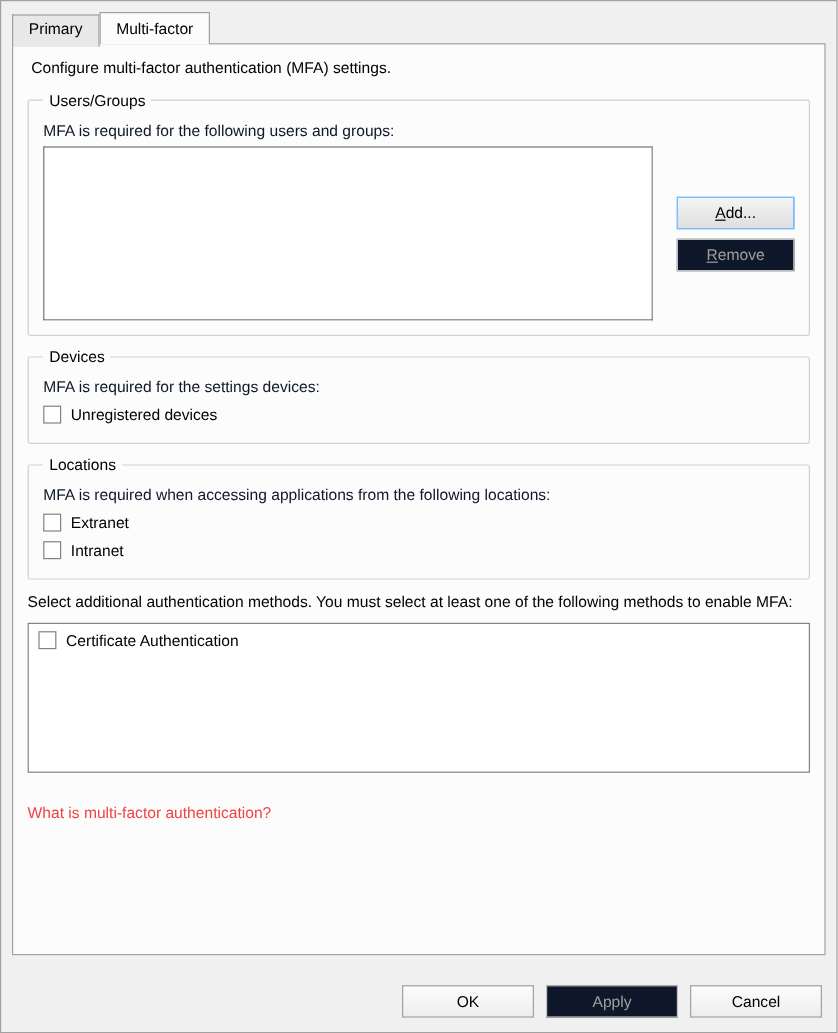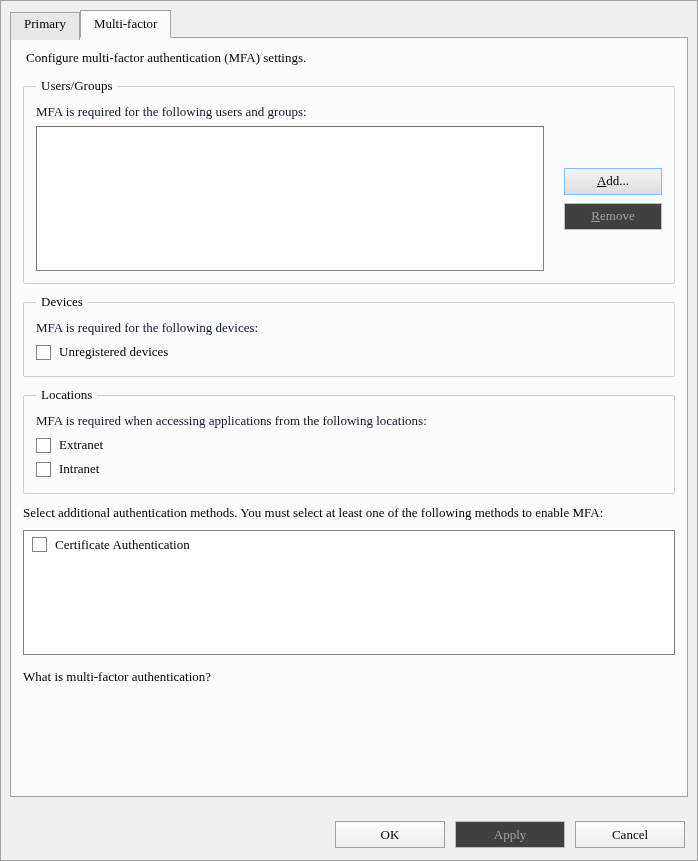--- a/index.html
+++ b/index.html
@@ -1,19 +1,19 @@
 <!DOCTYPE html>
 <html><head>
   <meta charset="utf-8">
   <style>
     * {
       box-sizing: border-box;
       margin: 0;
       padding: 0;
-      font-family: Liberation Serif, serif;
+      font-family: Liberation Sans, sans-serif;
       font-size: 13px;
     }
     body {
       width: 698px;
       height: 861px;
       background: #f0f0f0;
       border: 1px solid #a0a0a0;
       padding: 0;
       position: relative;
     }
@@ -106,21 +106,21 @@
     }
     .btn.focused {
       border: 1px solid #3399ff;
       outline: 1px solid #7fbfff;
       outline-offset: -1px;
       background: linear-gradient(#f5f5f5, #dedede);
     }
     .btn:disabled {
       color: #a0a0a0;
       border-color: #c0c0c0;
-      background: #404040;
+      background: #0f172a;
       cursor: default;
     }
     .btn .underline {
       text-decoration: underline;
     }
     .checkbox-row {
       display: flex;
       align-items: center;
       gap: 8px;
       margin-top: 8px;
@@ -148,25 +148,25 @@
       border: 1px solid #828282;
       background: #fff;
       height: 125px;
       padding: 6px 8px;
       margin-top: 8px;
     }
     .methods-box .checkbox-row {
       margin-top: 0;
     }
     .link {
-      color: #000000;
+      color: #ef4444;
       cursor: pointer;
       text-decoration: none;
       display: inline-block;
-      margin-top: 14px;
+      margin-top: 26px;
     }
     .dialog-actions {
       position: absolute;
       right: 12px;
       bottom: 12px;
       display: flex;
       gap: 10px;
     }
     .dialog-actions .btn {
       width: 110px;
@@ -197,21 +197,21 @@
           </button>
           <button class="btn" disabled="">
             <span></span><span class="underline">R</span><span>emove</span>
           </button>
         </div>
       </div>
     </fieldset>
 
     <fieldset>
       <legend>Devices</legend>
-      <div class="field-label">MFA is required for the following devices:</div>
+      <div class="field-label">MFA is required for the settings devices:</div>
       <div class="checkbox-row">
         <div class="checkbox"></div>
         <span class="chk-label">Unregistered devices</span>
       </div>
     </fieldset>
 
     <fieldset>
       <legend>Locations</legend>
       <div class="field-label">MFA is required when accessing applications from the following locations:</div>
       <div class="checkbox-row">

